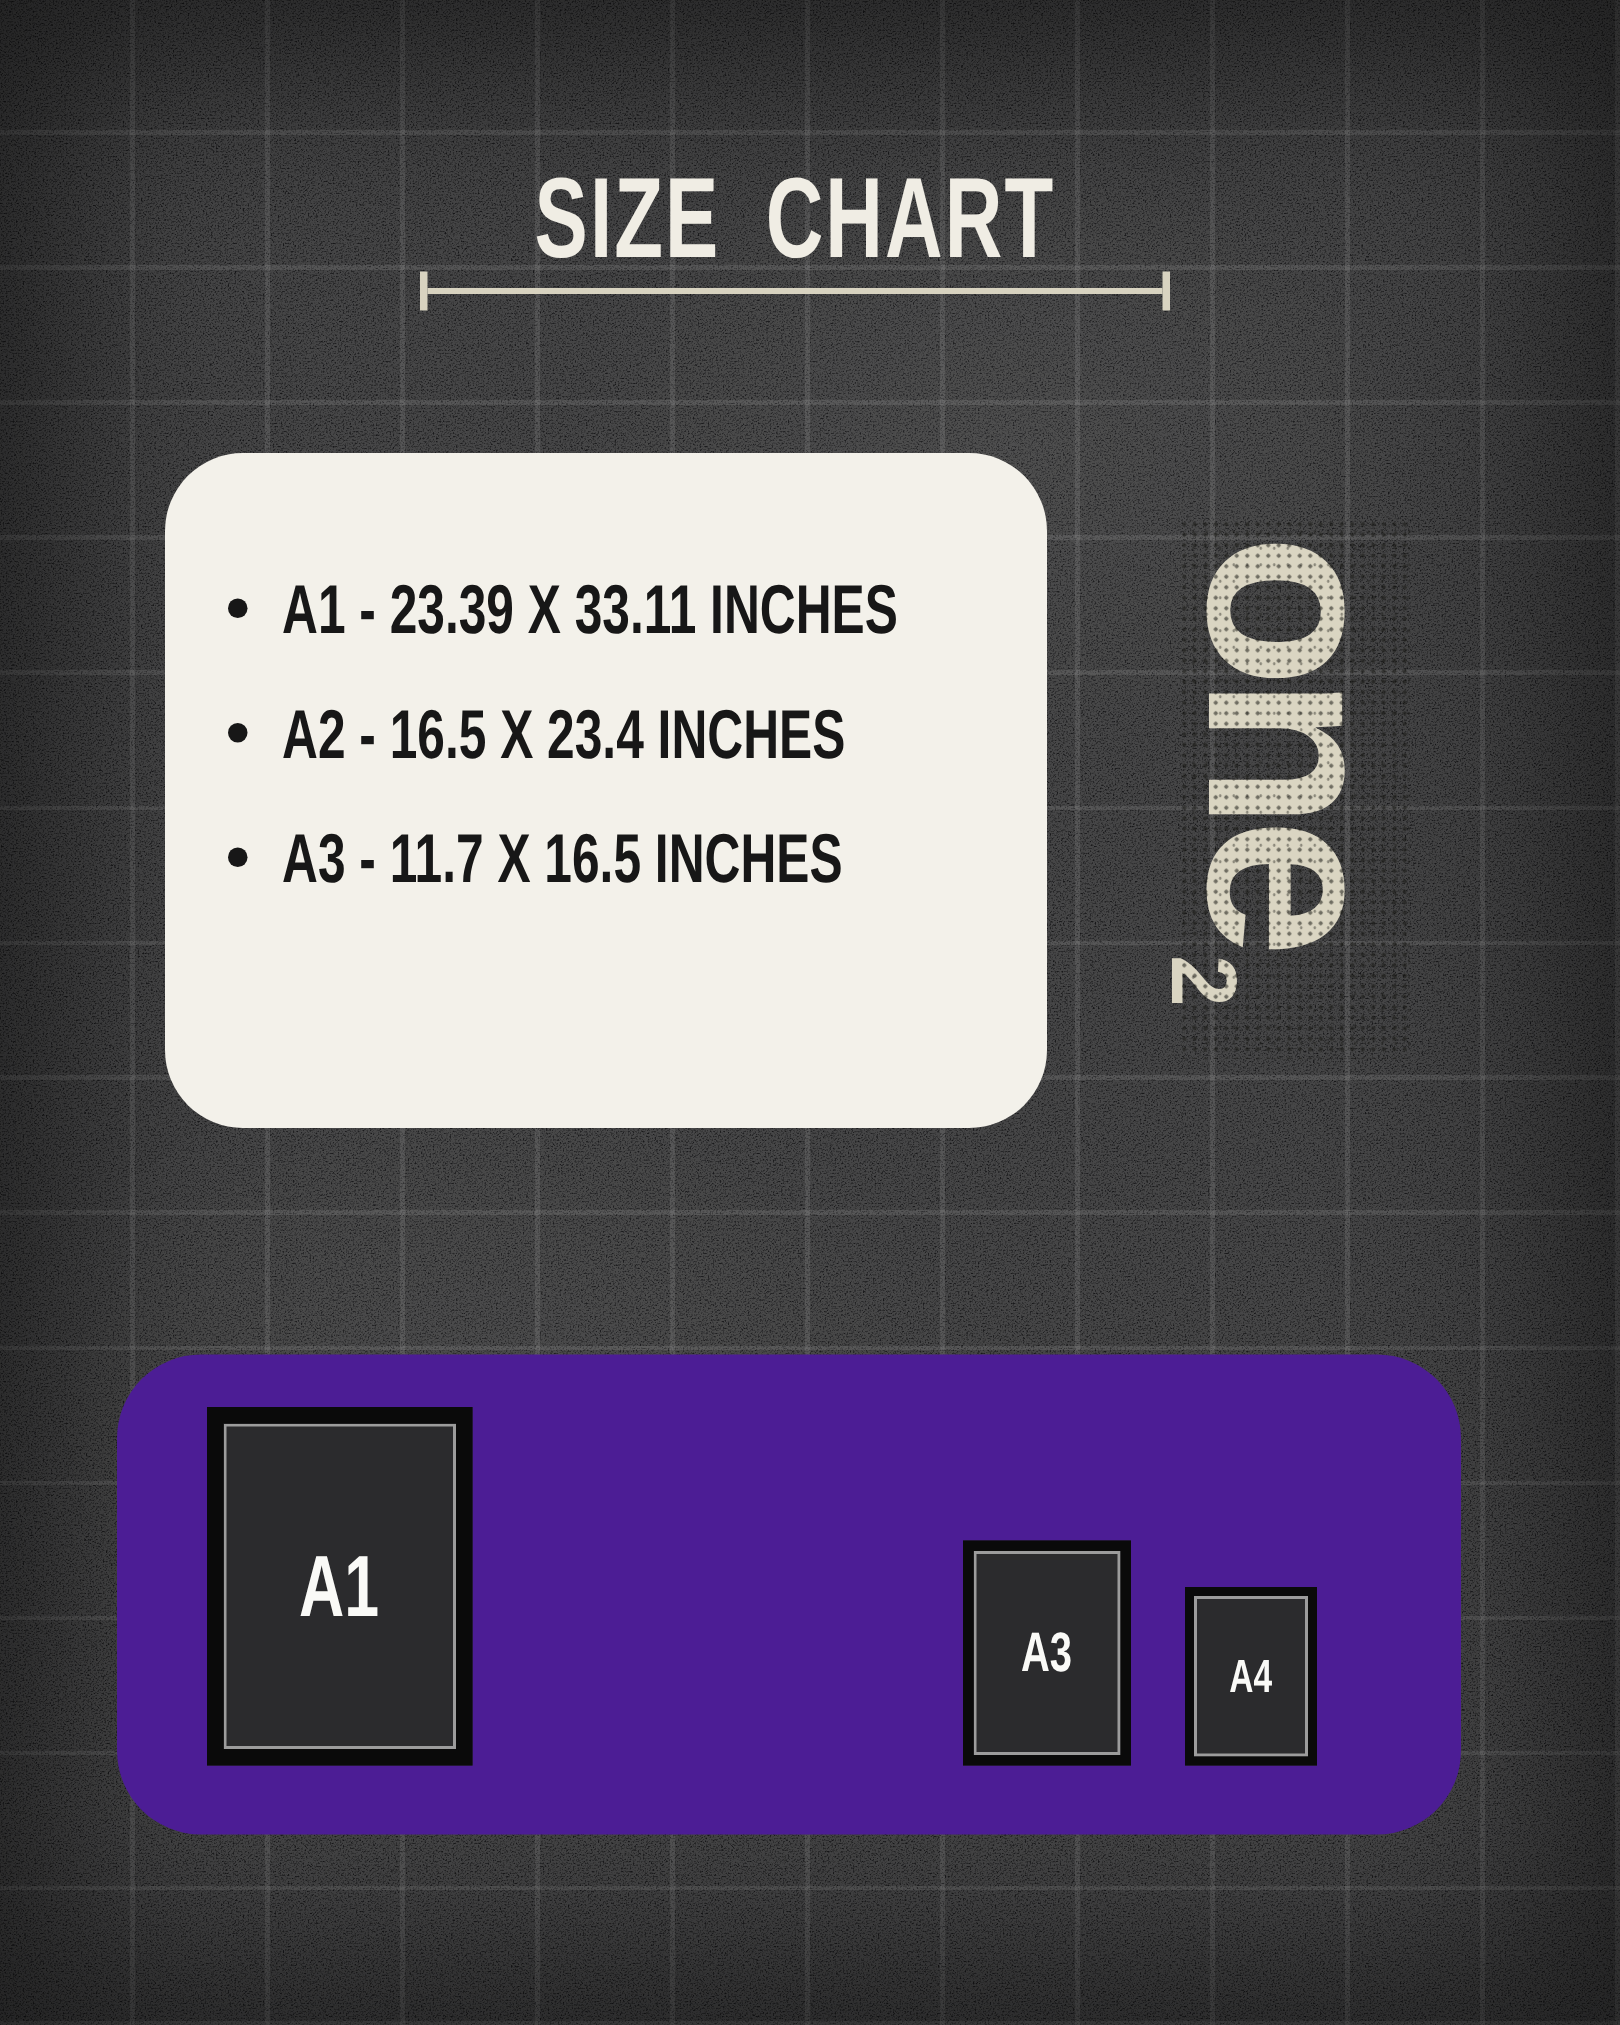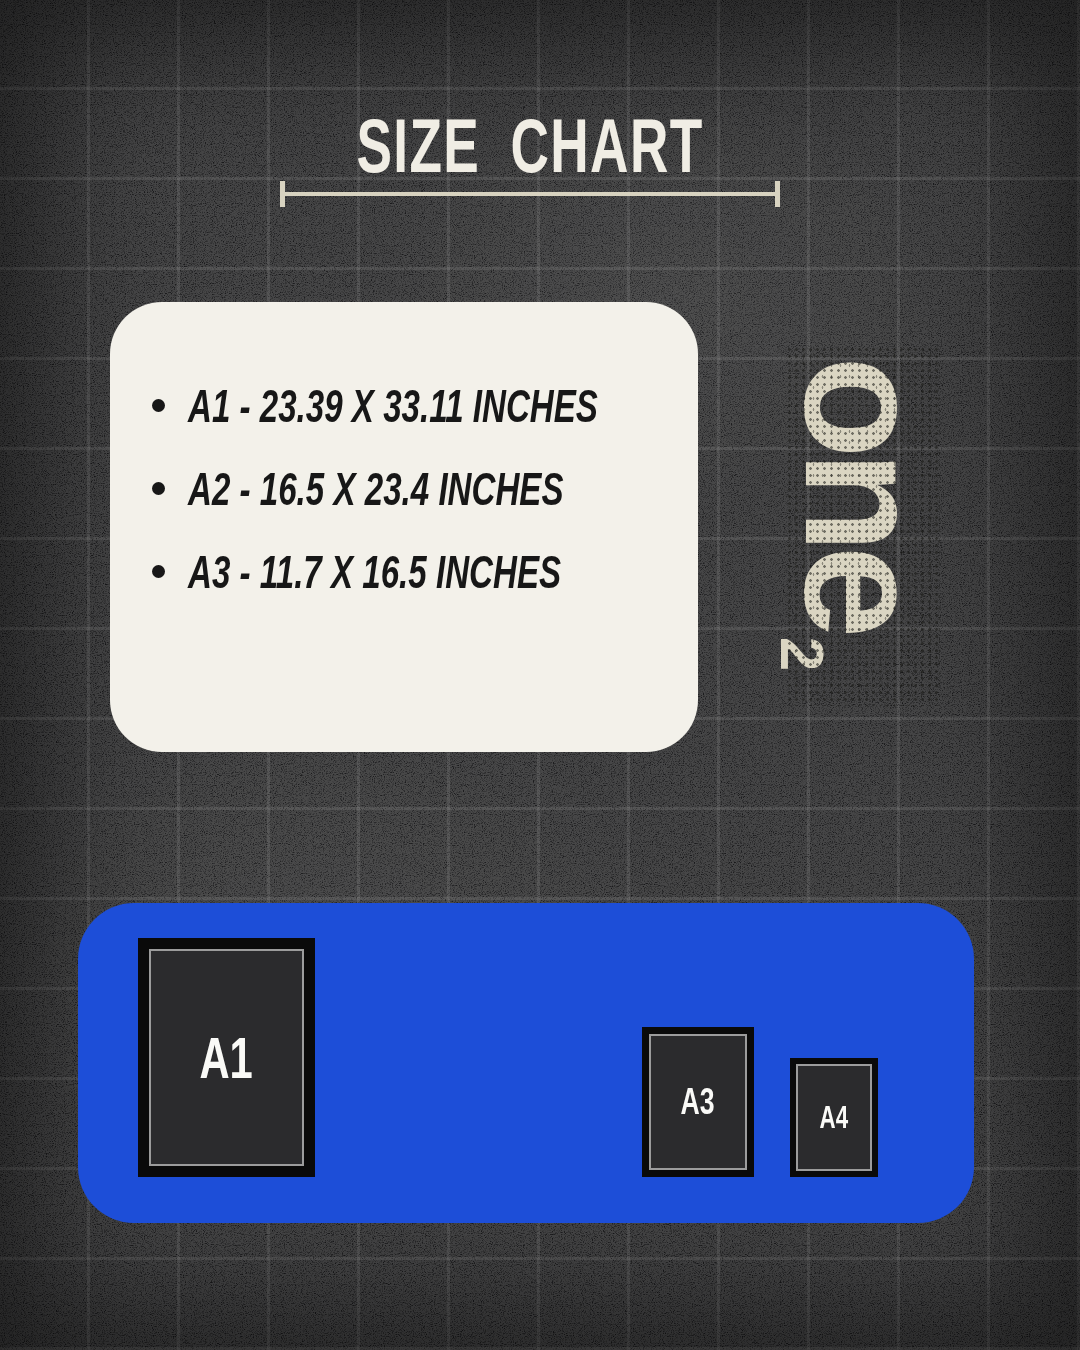--- a/index.html
+++ b/index.html
@@ -51,21 +51,21 @@
   }
 
   
   .info-card{
     position:absolute;z-index:2;
     left:110px;top:302px;width:588px;height:450px;
     background:#f3f1ea;border-radius:52px;
     box-sizing:border-box;
   }
   .size-list{
-    margin:0;padding:62px 0 0 42px;list-style:none;font-style:italic;
+    margin:0;padding:62px 0 0 42px;list-style:none;
   }
   .size-list li{
     height:83px;display:flex;align-items:center;
   }
   .bullet{
     width:13px;height:13px;border-radius:50%;
     background:#171717;flex:0 0 13px;margin-right:23px;
   }
   .item-text{
     font-size:46px;font-weight:bold;color:#171717;
@@ -96,21 +96,21 @@
       radial-gradient(rgba(24,24,20,0.40) 1.0px, transparent 1.3px);
     background-size:7px 7px, 11px 9px;
     background-position:0 0, 3px 5px;
     pointer-events:none;
   }
 
   
   .preview-card{
     position:absolute;z-index:2;
     left:78px;top:903px;width:896px;height:320px;
-    background:#1d4ed8;border-radius:56px;
+    background:#4c1d95;border-radius:56px;
   }
   .frame{
     position:absolute;box-sizing:border-box;
     background:#2b2b2d;
     border-style:solid;border-color:#0a0a0a;
     box-shadow:inset 0 0 0 2px #9c9c9c;
     display:flex;align-items:center;justify-content:center;
   }
   .frame-label{
     font-weight:bold;color:#fafaf7;white-space:nowrap;

